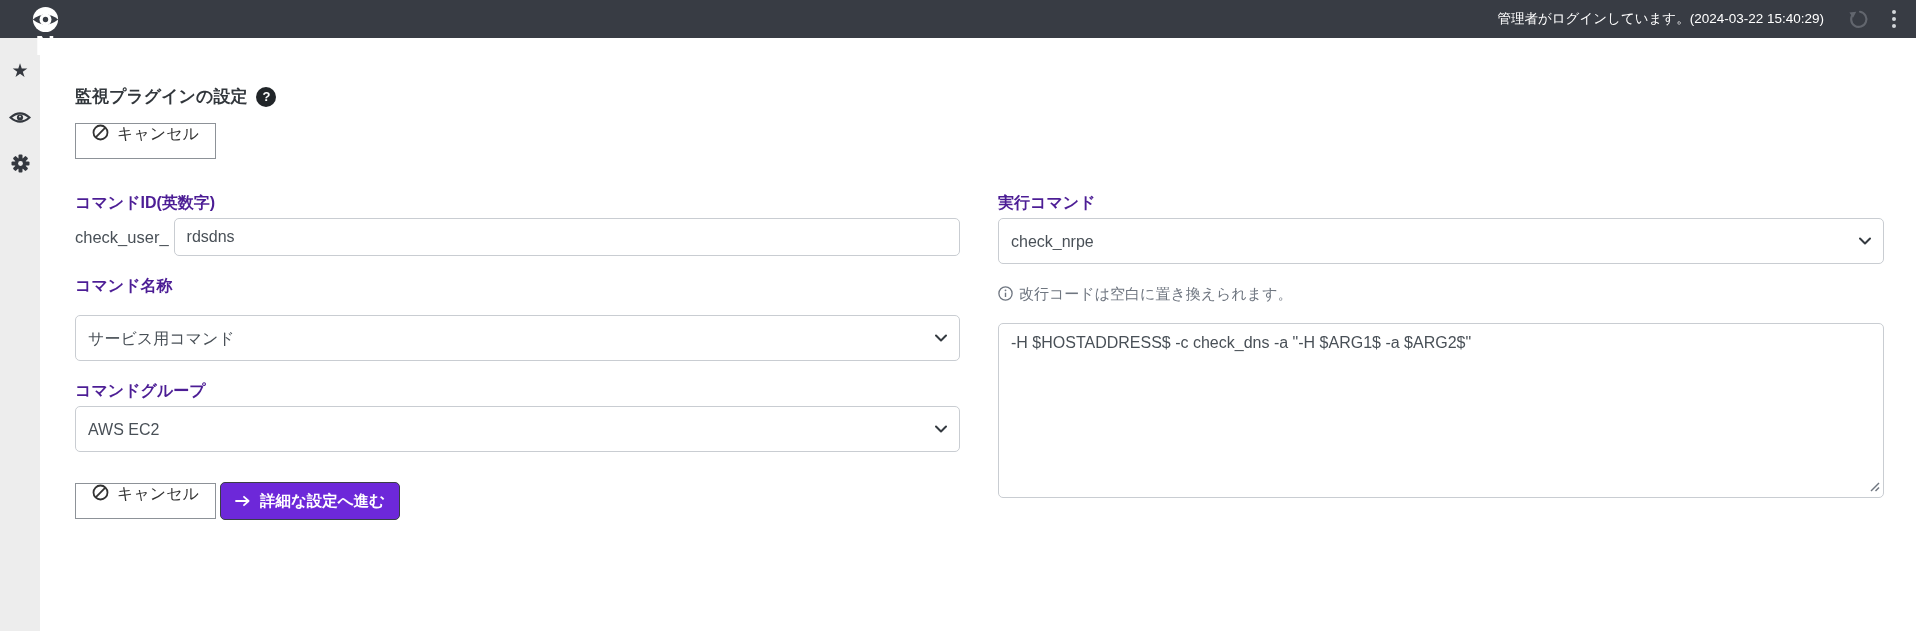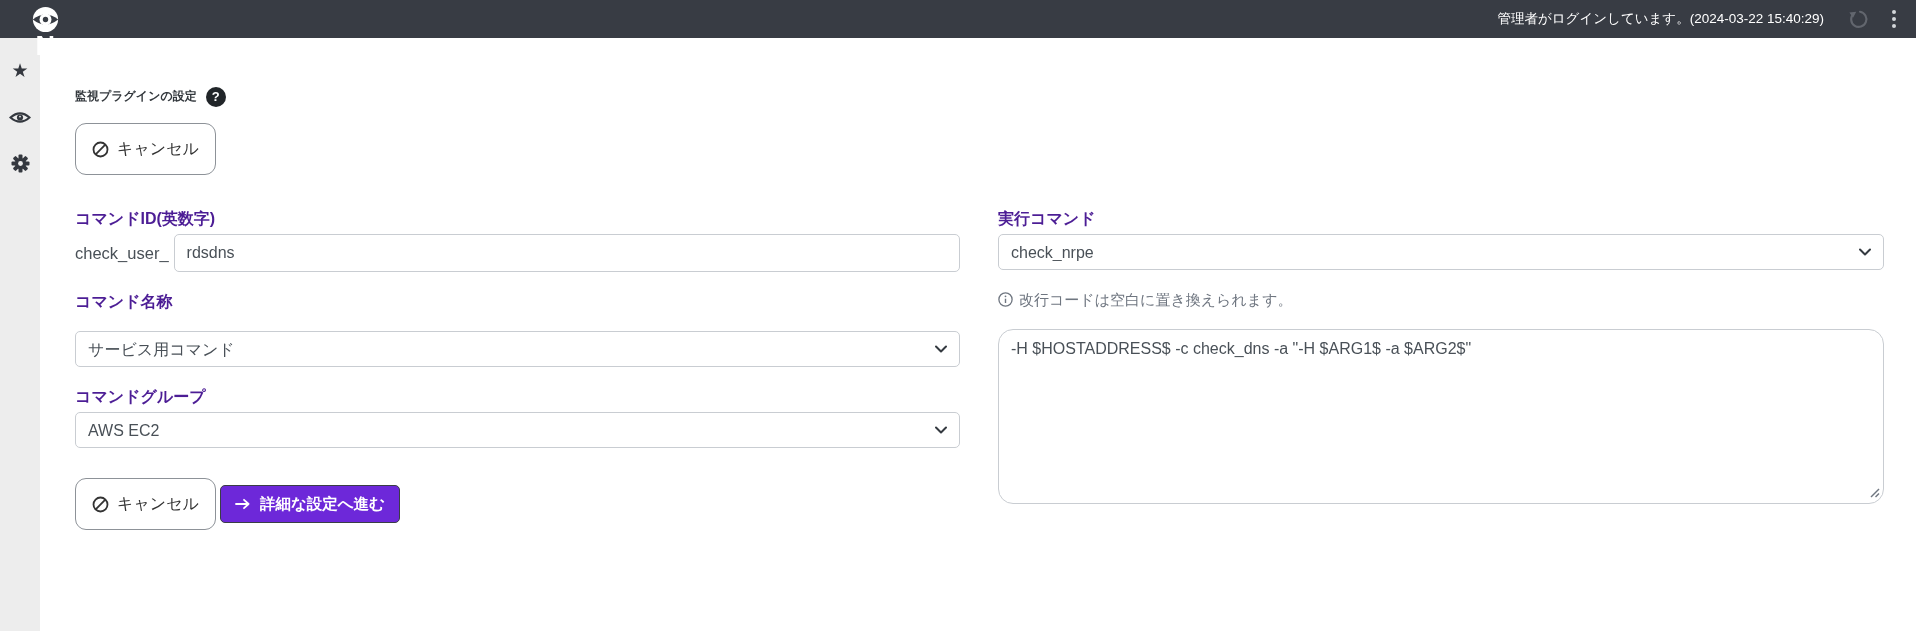--- a/index.html
+++ b/index.html
@@ -23,52 +23,52 @@
   .sidebar{position:fixed;top:38px;left:0;bottom:0;width:40px;background:#ededed;
     display:flex;flex-direction:column;align-items:center;padding-top:24px;gap:28px;}
   .side-item{width:22px;height:18px;display:flex;align-items:center;justify-content:center;
     cursor:pointer;color:#34383f;}
   .star-glyph{font-size:19px;line-height:18px;color:#34383f;}
 
   
   .main{position:absolute;top:38px;left:40px;width:1876px;bottom:0;background:#fff;
     padding:48px 32px 0 35px;}
   .title-row{display:flex;align-items:center;gap:9px;margin:0 0 16px 0;}
-  .page-title{font-size:12px;font-weight:bold;color:#32373c;line-height:21px;}
+  .page-title{font-size:17px;font-weight:bold;color:#32373c;line-height:21px;}
   .help-icon{width:20px;height:20px;border-radius:50%;background:#212529;color:#fff;
     font-size:13px;font-weight:bold;display:flex;align-items:center;justify-content:center;cursor:pointer;}
 
-  .btn-cancel{display:inline-flex;align-items:center;gap:8px;height:52px;padding:0 16px;
-    background:#fff;border:1px solid #8d9298;border-radius:11px;font-size:16px;color:#333;
+  .btn-cancel{display:inline-flex;align-items:flex-start;gap:8px;height:36px;padding:0 16px;
+    background:#fff;border:1px solid #8d9298;border-radius:0;font-size:16px;color:#333;
     cursor:pointer;font-family:inherit;}
   .btn-cancel.top{margin-bottom:34px;}
 
   .form-columns{display:flex;gap:38px;align-items:flex-start;}
   .col-left{width:885px;}
   .col-right{width:886px;}
   .field{margin-bottom:20px;}
   .field-label{display:block;font-size:16px;font-weight:bold;color:#4c1d95;
     line-height:19px;margin-bottom:6px;}
   .text-input{width:100%;height:38px;border:1px solid #c9cdd2;border-radius:5px;
     padding:0 12px;font-size:16px;color:#495057;font-family:inherit;background:#fff;}
   .id-row{display:flex;align-items:center;}
   .id-prefix{font-size:16.5px;color:#495057;margin-right:5px;white-space:nowrap;}
   .id-row .text-input{flex:1;}
 
   .select-wrap{position:relative;}
-  select{appearance:none;-webkit-appearance:none;-moz-appearance:none;width:100%;height:36px;
+  select{appearance:none;-webkit-appearance:none;-moz-appearance:none;width:100%;height:46px;
     border:1px solid #c9cdd2;border-radius:5px;padding:0 30px 0 12px;font-size:16px;
     color:#495057;background:#fff;font-family:inherit;cursor:pointer;}
   .select-chevron{position:absolute;right:13px;top:50%;transform:translateY(-50%);
     pointer-events:none;display:flex;}
 
   .note-row{display:flex;align-items:center;gap:6px;margin:2px 0 20px 0;
     color:#6f7680;font-size:15px;line-height:19px;}
   .textarea-wrap{position:relative;}
-  textarea.args{width:100%;height:175px;border:1px solid #c9cdd2;border-radius:15px;
+  textarea.args{width:100%;height:175px;border:1px solid #c9cdd2;border-radius:5px;
     padding:8px 12px;font-size:16px;color:#495057;font-family:inherit;resize:none;
     line-height:1.4;display:block;}
   .resize-handle{position:absolute;right:4px;bottom:6px;pointer-events:none;display:flex;}
 
   .actions{display:flex;align-items:center;gap:4px;margin-top:30px;}
   .btn-primary{display:inline-flex;align-items:center;gap:9px;height:38px;padding:12px 14px;
     background:#6d28d9;border:1px solid #3a3e45;border-radius:5px;color:#fff;
     font-size:15.5px;cursor:pointer;font-family:inherit;font-weight:bold;}
 </style>
 </head>

